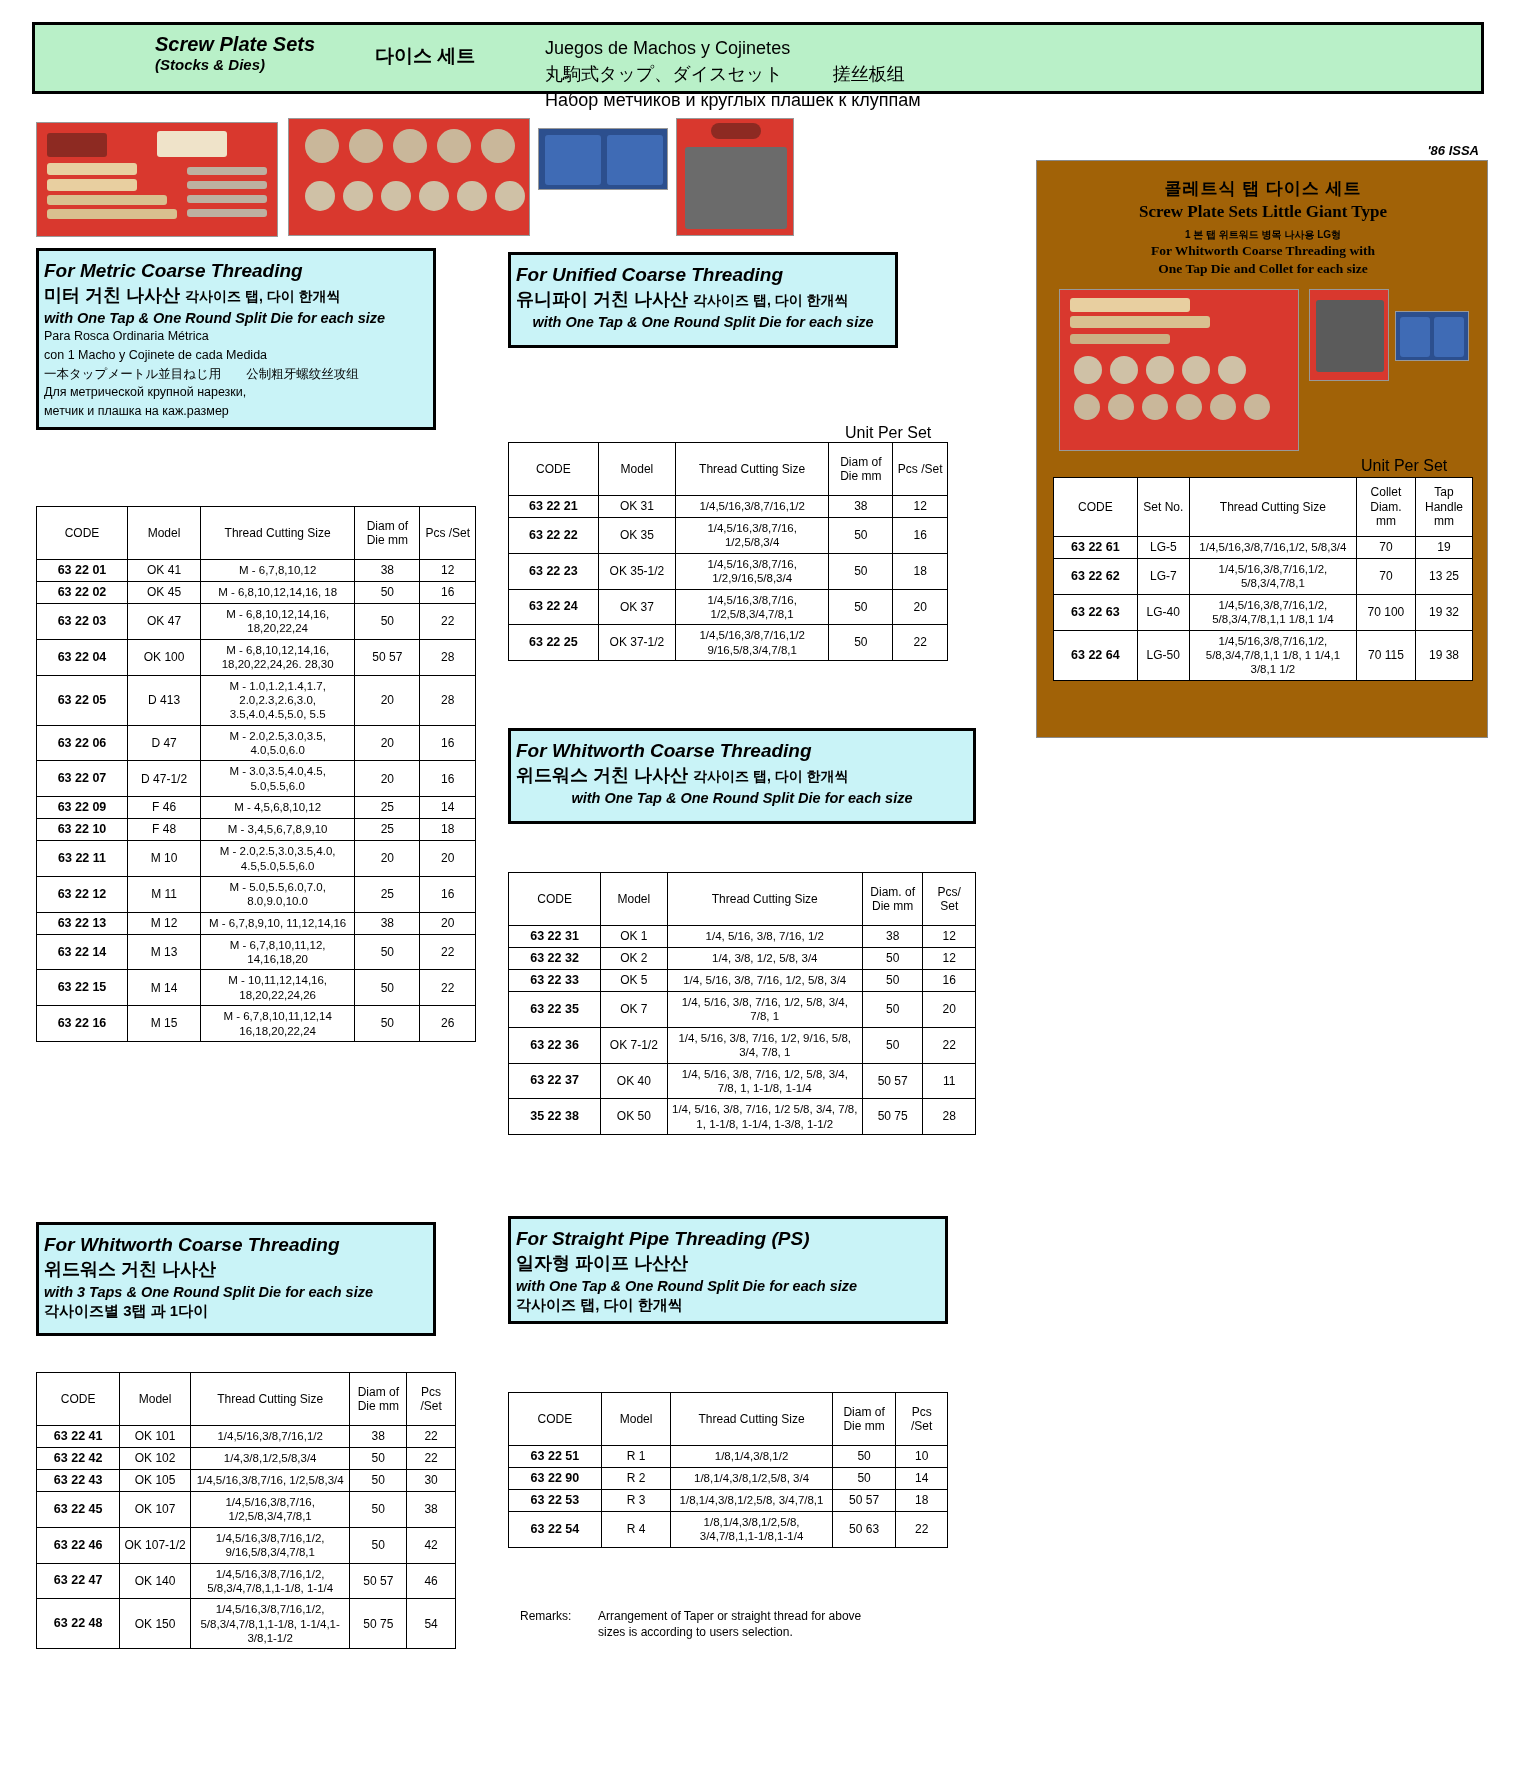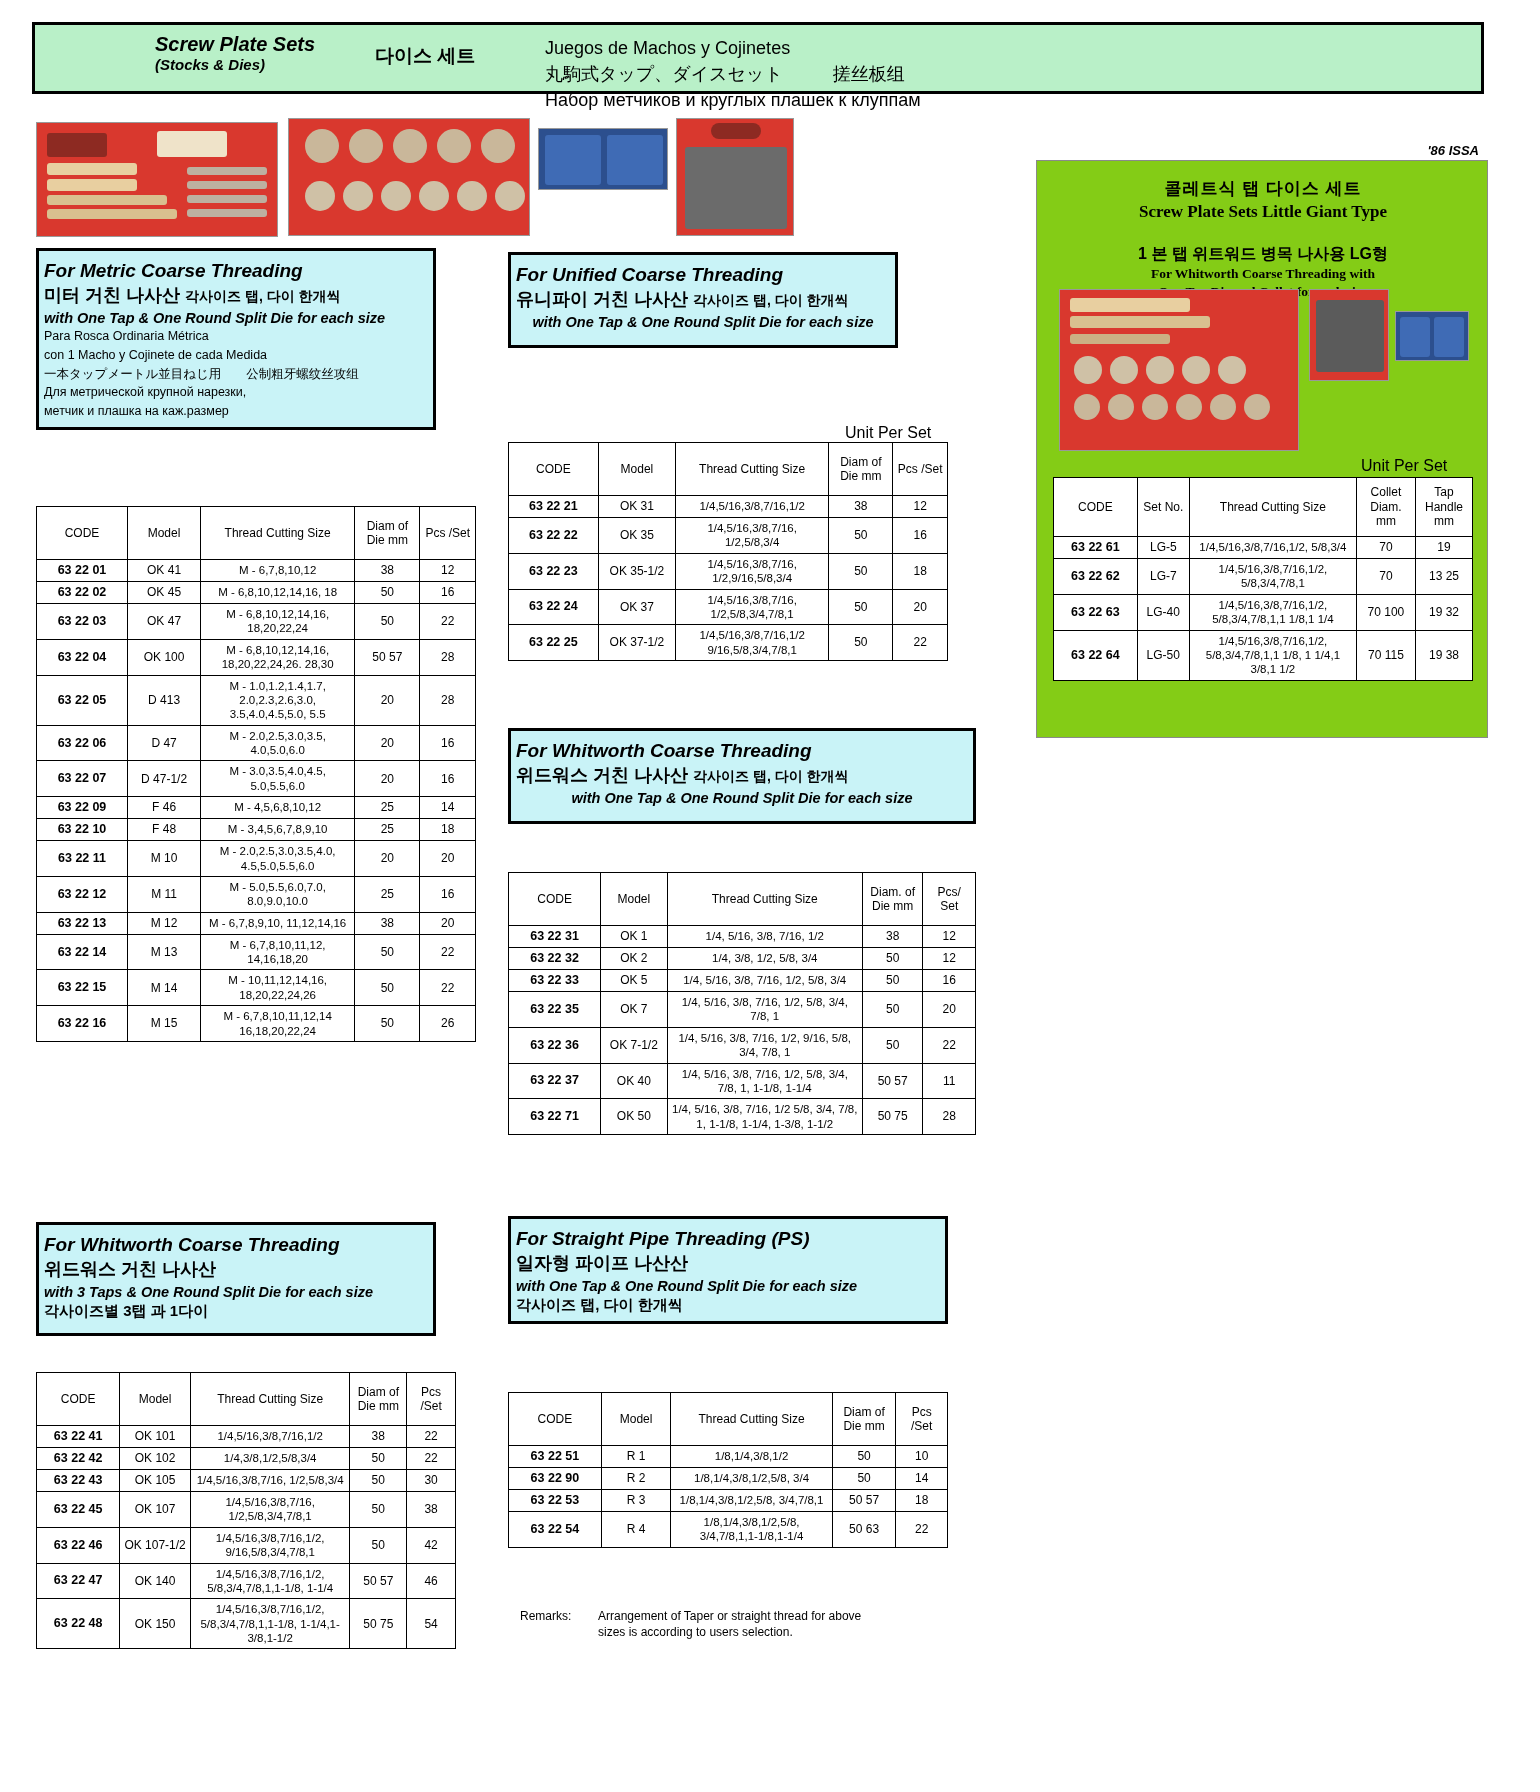--- a/index.html
+++ b/index.html
@@ -77,33 +77,33 @@
   table.dt th{font-weight:normal;font-size:12px;}
   table.dt td.code{font-weight:bold;font-size:12.5px;white-space:nowrap;}
   table.dt td.size{font-size:11.5px;line-height:1.25;}
   .unit-label{
     position:absolute;font-size:16px;
   }
   
   .lg-panel{
     position:absolute;
     left:1036px;top:160px;width:452px;height:578px;
-    background:#84cc16;
+    background:#a16207;
     border:1px solid #8a8a8a;
     box-sizing:border-box;
   }
   .issa{
     position:absolute;right:8px;top:-18px;font-size:13px;font-style:italic;font-weight:bold;
   }
   .lg-title{
     position:absolute;left:20px;top:16px;width:412px;text-align:center;
   }
   .lg-title .k1{font-size:17px;font-weight:bold;letter-spacing:1px;}
   .lg-title .e1{font-size:17px;font-weight:bold;font-family:"Liberation Serif",serif;margin-top:2px;}
-  .lg-title .k2{font-size:16px;font-weight:bold;margin-top:22px;}
+  .lg-title .k2{font-size:10px;font-weight:bold;margin-top:6px;}
   .lg-title .e2{font-size:13.5px;font-weight:bold;font-family:"Liberation Serif",serif;line-height:1.3;}
   .remarks{
     position:absolute;font-size:12px;line-height:1.35;
   }
 </style>
 </head>
 <body>
 
 <div class="page">
 
@@ -410,21 +410,21 @@
           <td>22</td>
         </tr>
         <tr>
           <td class="code">63 22 37</td>
           <td>OK 40</td>
           <td class="size">1/4, 5/16, 3/8, 7/16, 1/2, 5/8, 3/4, 7/8, 1, 1-1/8, 1-1/4</td>
           <td>50 57</td>
           <td>11</td>
         </tr>
         <tr>
-          <td class="code">63 22 71</td>
+          <td class="code">35 22 38</td>
           <td>OK 50</td>
           <td class="size">1/4, 5/16, 3/8, 7/16, 1/2 5/8, 3/4, 7/8, 1, 1-1/8, 1-1/4, 1-3/8, 1-1/2</td>
           <td>50 75</td>
           <td>28</td>
         </tr>
       </tbody>
   </table>
 
   <div class="sec" style="left:36px;top:1222px;width:400px;height:114px;">
     <h2>For Whitworth Coarse Threading</h2>

